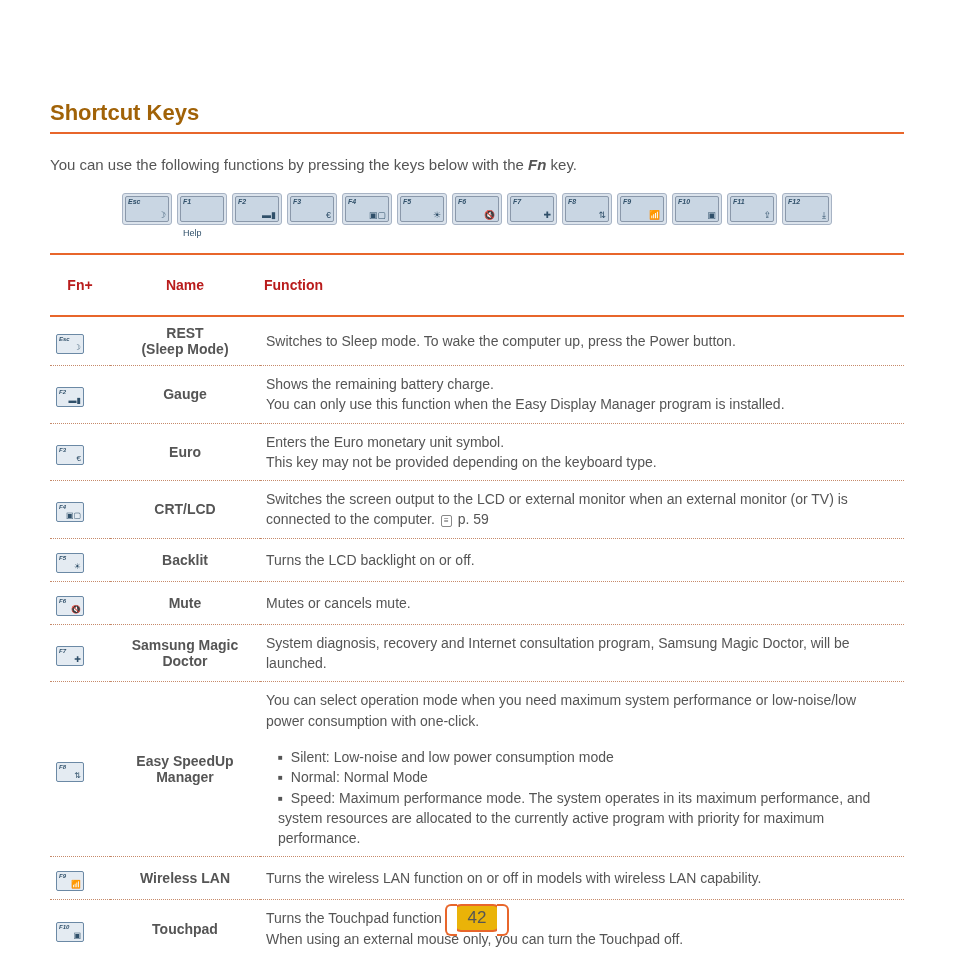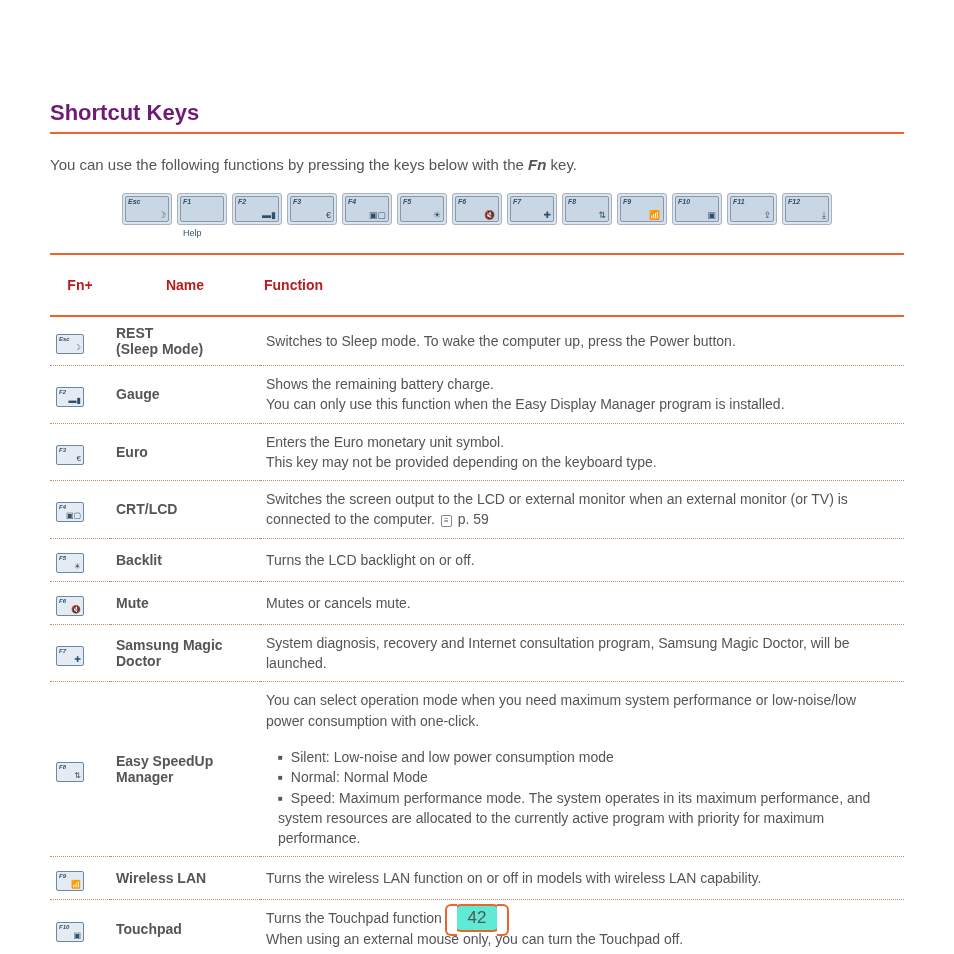--- a/index.html
+++ b/index.html
@@ -8,21 +8,21 @@
     height: 954px;
     background: #fff;
     font-family: Arial, Helvetica, sans-serif;
     color: #4a4a4a;
     padding: 100px 50px 0 50px;
     position: relative;
   }
   h2.title {
     font-size: 22px;
     font-weight: bold;
-    color: #701a75;
+    color: #a16207;
     border-bottom: 2px solid #e8662b;
     padding-bottom: 6px;
     margin-bottom: 22px;
   }
   p.intro {
     font-size: 15px;
     color: #555;
     margin-bottom: 20px;
   }
   p.intro .bold { font-weight: bold; font-style: italic; }
@@ -71,21 +71,21 @@
     font-weight: bold;
     color: #b91c1c;
     padding: 22px 4px;
     text-align: center;
   }
   table.fn thead th:last-child { text-align: left; }
   table.fn tbody tr { border-bottom: 1px dotted #c68a6a; }
   table.fn tbody tr:last-child { border-bottom: 2px solid #e8662b; }
   table.fn td { padding: 8px 6px; vertical-align: middle; }
   td.col-key { width: 60px; text-align: left; }
-  td.col-name { width: 150px; text-align: left; font-weight: bold; color: #555; }
+  td.col-name { width: 150px; text-align: center; font-weight: bold; color: #555; }
   td.col-func { text-align: left; line-height: 1.45; }
   .minikey {
     display: inline-flex;
     flex-direction: column;
     justify-content: space-between;
     width: 28px; height: 20px;
     background: #e4ebf2;
     border: 1px solid #6b89a5;
     border-radius: 2px;
     font-size: 6px;
@@ -98,21 +98,21 @@
   ul.modes { list-style: none; margin: 16px 0 0 12px; }
   ul.modes li::before { content:"■"; font-size:8px; margin-right:8px; position:relative; top:-2px;}
   .inline-icon {
     display:inline-block; width:11px; height:12px; border:1px solid #888; border-radius:2px;
     font-size:8px; line-height:10px; text-align:center; vertical-align:middle; margin:0 2px;
   }
   .pagenum {
     position:absolute; left:50%; bottom:22px; transform:translateX(-50%);
     width:48px; height:28px; border:2px solid #e8662b; border-radius:8px;
     display:flex; align-items:center; justify-content:center;
-    font-size:17px; color:#555; background:#5eead4;
+    font-size:17px; color:#555; background:#eab308;
     box-shadow: 4px 0 0 -2px #fff, -4px 0 0 -2px #fff;
   }
   .pagenum::before, .pagenum::after {
     content:""; position:absolute; top:-2px; width:10px; height:28px;
     border:2px solid #e8662b; background:#fff;
   }
   .pagenum::before { left:-10px; border-radius:6px 0 0 6px; border-right:none;}
   .pagenum::after  { right:-10px; border-radius:0 6px 6px 0; border-left:none;}
 </style>
 </head>

